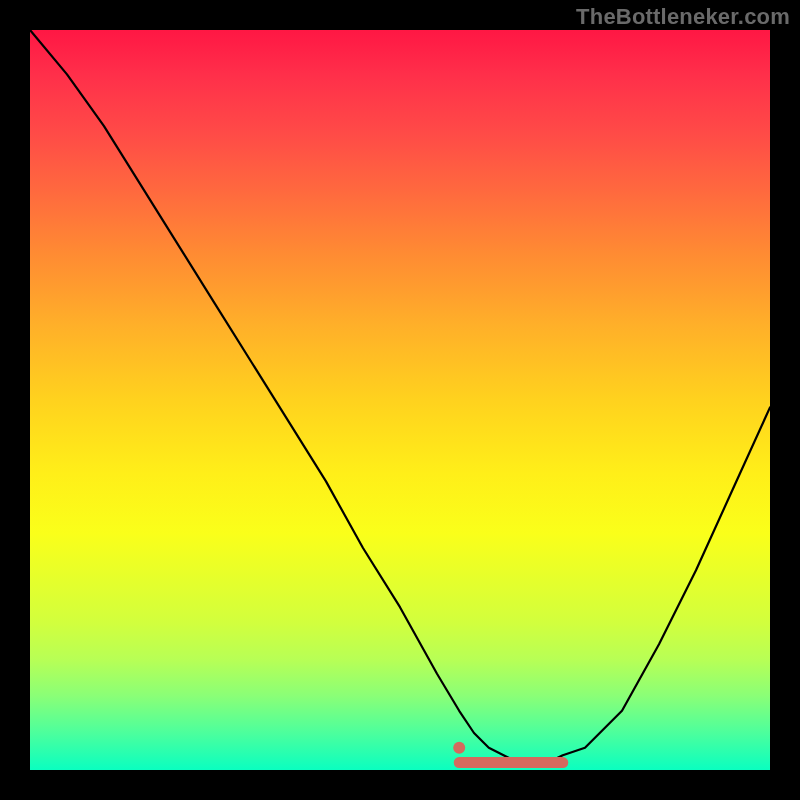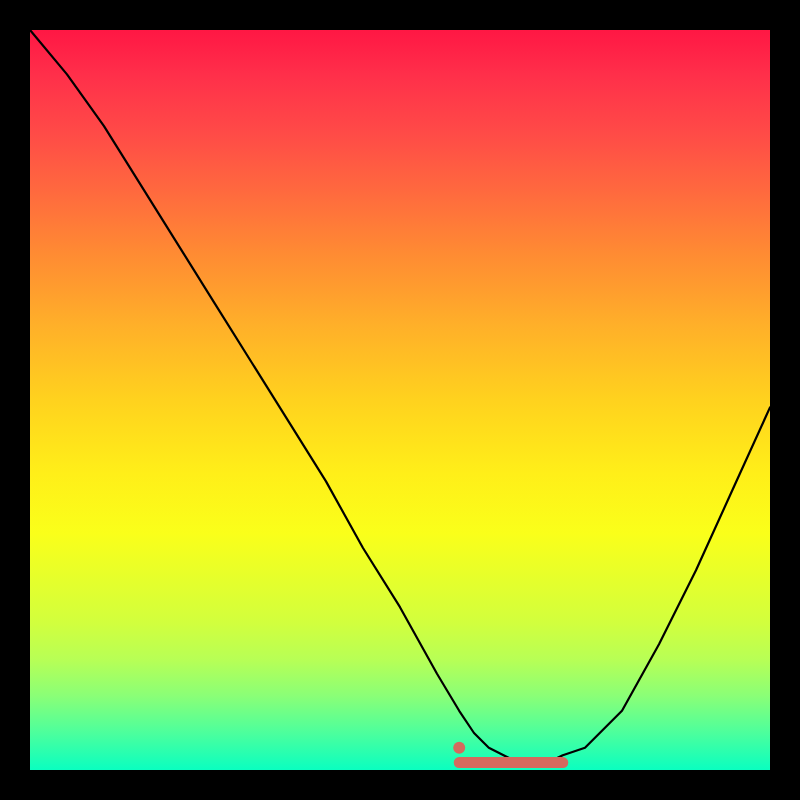--- a/index.html
+++ b/index.html
@@ -65,20 +65,21 @@
     stroke-linecap: round;
   }
   .dot {
     fill: #d46a5e;
   }
 </style>
 </head>
 <body>
 
 <div class="frame">
+  <div class="attribution">TheBottleneker.com</div>
 
   <div class="plot">
     <svg viewBox="0 0 740 740">
       <path id="curve-path" class="curve" d="M0.00 0.00 L37.00 44.40 L74.00 96.20 L111.00 155.40 L148.00 214.60 L185.00 273.80 L222.00 333.00 L259.00 392.20 L296.00 451.40 L333.00 518.00 L370.00 577.20 L407.00 643.80 L429.20 680.80 L444.00 703.00 L458.80 717.80 L473.60 725.20 L488.40 732.60 L503.20 732.60 L518.00 732.60 L532.80 725.20 L555.00 717.80 L592.00 680.80 L629.00 614.20 L666.00 540.20 L703.00 458.80 L740.00 377.40"></path>
       <path id="highlight-path" class="highlight" d="M429.20 732.60 L532.80 732.60"></path>
       <circle id="marker-dot" class="dot" r="6" cx="429.20" cy="717.80"></circle>
     </svg>
   </div>
 </div>
 

